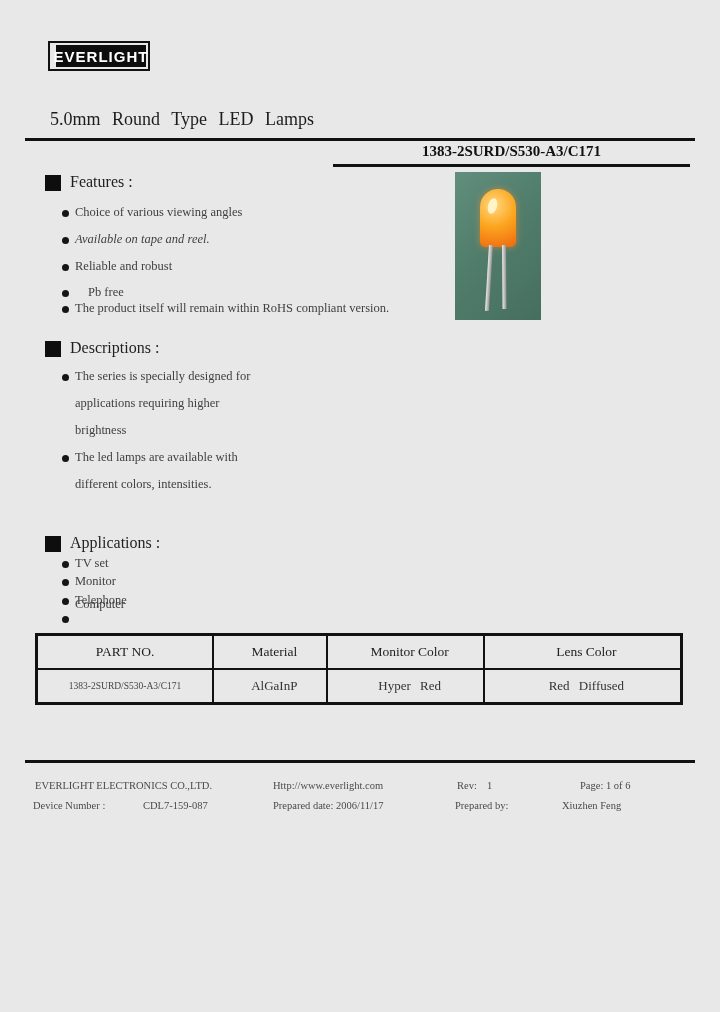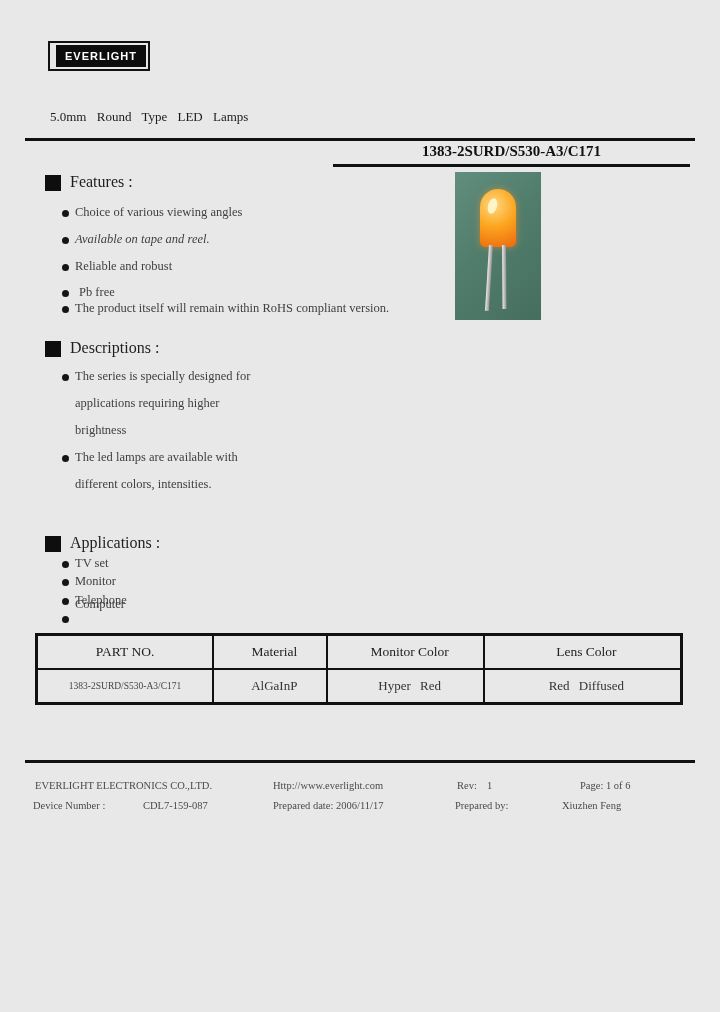--- a/index.html
+++ b/index.html
@@ -6,24 +6,24 @@
   #page {
     position:relative; width:720px; height:1012px; margin:0 auto;
     background:#e8e8e8; overflow:hidden;
     font-family:"Liberation Serif", serif; color:#2b2b2b;
   }
   
   .logo { position:absolute; left:48px; top:41px; width:102px; height:30px;
           border:2px solid #111; box-sizing:border-box; background:#e8e8e8; }
   .logo-inner { position:absolute; left:6px; top:2px; right:2px; bottom:2px;
           background:#0d0d0d; color:#fff; display:flex; align-items:center; justify-content:center;
-          font-family:"Liberation Sans", sans-serif; font-weight:bold; font-size:11px; letter-spacing:1px; }
+          font-family:"Liberation Sans", sans-serif; font-weight:bold; font-size:15px; letter-spacing:1px; }
   
   .title1 { position:absolute; left:50px; top:86px; font-size:18px; color:#1c1c1c; }
-  .title2 { position:absolute; left:50px; top:109px; font-size:13px; color:#1c1c1c; word-spacing:7px; }
+  .title2 { position:absolute; left:50px; top:109px; font-size:18px; color:#1c1c1c; word-spacing:7px; }
   .rule { position:absolute; background:#111; height:3px; }
   .rule-top    { left:25px;  top:138px; width:670px; }
   .rule-part   { left:333px; top:164px; width:357px; }
   .rule-footer { left:25px;  top:760px; width:670px; }
   .partno { position:absolute; left:333px; top:143px; width:357px; text-align:center;
             font-weight:bold; font-size:15px; color:#111; }
   
   .photo { position:absolute; left:455px; top:172px; width:86px; height:148px;
            background:linear-gradient(135deg,#628e7d 0%, #517d6c 45%, #466e5f 100%); overflow:hidden; }
   .led-dome { position:absolute; left:25px; top:17px; width:36px; height:58px;
@@ -79,21 +79,21 @@
 
   <div class="sq" style="left:45px; top:175px;"></div>
   <div class="sec-h" style="left:70px; top:173px;">Features :</div>
   <div class="dot" style="left:62px; top:210px;"></div>
   <div class="li" style="left:75px; top:205px;">Choice of various viewing angles</div>
   <div class="dot" style="left:62px; top:237px;"></div>
   <div class="li" style="left:75px; top:232px;font-style:italic;">Available on tape and reel.</div>
   <div class="dot" style="left:62px; top:264px;"></div>
   <div class="li" style="left:75px; top:259px;">Reliable and robust</div>
   <div class="dot" style="left:62px; top:290px;"></div>
-  <div class="li" style="left:79px; top:285px;">Pb free</div>
+  <div class="li" style="left:88px; top:285px;">Pb free</div>
   <div class="dot" style="left:62px; top:306px;"></div>
   <div class="li" style="left:75px; top:301px;">The product itself will remain within RoHS compliant version.</div>
 
   <div class="sq" style="left:45px; top:341px;"></div>
   <div class="sec-h" style="left:70px; top:339px;">Descriptions :</div>
   <div class="dot" style="left:62px; top:374px;"></div>
   <div class="li" style="left:75px; top:369px;">The series is specially designed for</div>
   <div class="li" style="left:75px; top:396px;">applications requiring higher</div>
   <div class="li" style="left:75px; top:423px;">brightness</div>
   <div class="dot" style="left:62px; top:455px;"></div>

